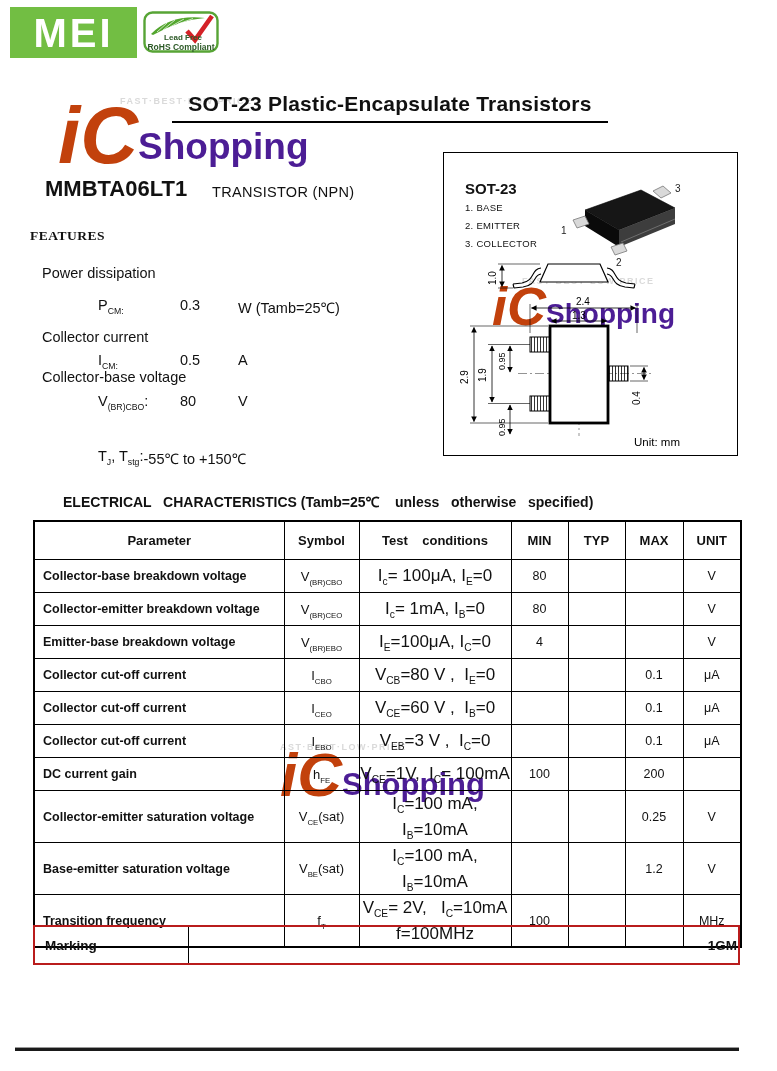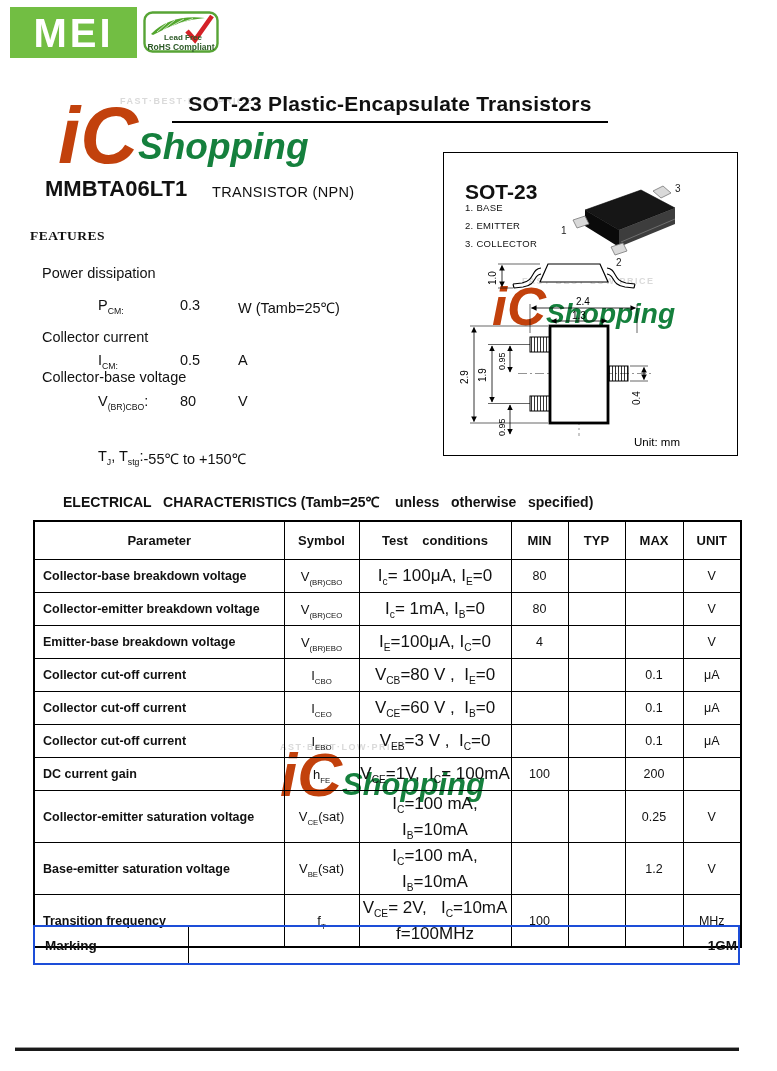--- a/index.html
+++ b/index.html
@@ -12,54 +12,54 @@
   .rohs-badge{position:absolute;left:143px;top:11px;z-index:1;}
   
   .title-wrap{position:absolute;left:30px;top:92px;width:720px;text-align:center;z-index:1;}
   .title-wrap span{display:inline-block;font-size:21px;font-weight:bold;letter-spacing:.2px;
                    border-bottom:2.5px solid #000;padding:0 16px 5px 16px;}
   
   .wm{position:absolute;z-index:0;pointer-events:none;}
   .wm .tag{display:block;font-size:9px;font-weight:bold;letter-spacing:1.5px;color:#dadada;}
   .wm .line{display:flex;align-items:flex-start;}
   .wm .prefix{font-weight:bold;font-style:italic;color:#c2410c;line-height:.75;}
-  .wm .brand{font-weight:bold;font-style:italic;color:#15803d;}
+  .wm .brand{font-weight:bold;color:#4c1d95;}
   .wm1{left:58px;top:96px;} .wm1 .tag{margin-left:62px;} .wm1 .prefix{font-size:80px;} .wm1 .brand{font-size:37px;margin-top:20px;}
   .wm2{left:492px;top:276px;} .wm2 .tag{margin-left:30px;} .wm2 .prefix{font-size:54px;} .wm2 .brand{font-size:28px;margin-top:12px;}
   .wm3{left:280px;top:742px;} .wm3 .tag{} .wm3 .prefix{font-size:62px;} .wm3 .brand{font-size:31px;margin-top:15px;}
   
   .part-number{position:absolute;left:45px;top:176px;font-size:22px;font-weight:bold;z-index:1;}
   .device-type{position:absolute;left:212px;top:184px;font-size:14.5px;letter-spacing:.3px;z-index:1;}
   .features-heading{position:absolute;left:30px;top:228px;font-family:"Liberation Serif",serif;
                     font-weight:bold;font-size:13.5px;letter-spacing:.5px;z-index:1;}
   .flabel{position:absolute;left:42px;font-size:14.5px;z-index:1;}
   .fdetail{position:absolute;left:98px;display:flex;font-size:14.5px;z-index:1;white-space:nowrap;}
   .fdetail .fsym{width:82px;}
   .fdetail.auto .fsym{width:auto;margin-right:0;}
   .fdetail .fval{min-width:58px;}
   sub{font-size:60%;line-height:0;}
   
   .panel{position:absolute;left:443px;top:152px;width:293px;height:302px;border:1px solid #000;z-index:1;}
-  .panel-name{position:absolute;left:465px;top:180px;font-size:21px;font-weight:bold;z-index:2;}
+  .panel-name{position:absolute;left:465px;top:180px;font-size:15px;font-weight:bold;z-index:2;}
   .pin-label{position:absolute;left:465px;font-size:9.5px;letter-spacing:.3px;z-index:2;}
   .pkg3d{position:absolute;left:553px;top:174px;z-index:2;}
   .dimsvg{position:absolute;left:452px;top:258px;z-index:2;}
   
   .eheading{position:absolute;left:36px;top:492px;font-weight:bold;font-size:14px;white-space:pre;z-index:1;padding-left:27px;}
   table{border-collapse:collapse;table-layout:fixed;}
   .etable{position:absolute;left:33px;top:520px;width:707px;border:2px solid #000;z-index:1;}
   .etable th,.etable td{border:1px solid #000;padding:0;vertical-align:middle;}
   .etable th{height:37px;font-size:13px;font-weight:bold;text-align:center;white-space:pre;}
   .etable tr.data{height:33px;} .etable tr.tall{height:47px;}
   .param{text-align:left;padding-left:8px !important;font-weight:bold;font-size:12.5px;}
   .sym{text-align:center;font-size:13px;}
   .cond{text-align:center;font-size:17px;white-space:pre-wrap;line-height:1.5;}
   .num{text-align:center;font-size:12.5px;}
   
-  .mtable{position:absolute;left:33px;top:925px;width:707px;height:40px;border:2px solid #1d4ed8;z-index:1;padding-left:42px;}
+  .mtable{position:absolute;left:33px;top:925px;width:707px;height:40px;border:2px solid #b91c1c;z-index:1;padding-left:42px;}
   .mtable td{border:1px solid #000;font-size:13.5px;font-weight:bold;}
   .mtable .mlabel{width:142px;padding-left:10px;}
   .mtable .mvalue{padding-left:36px;text-align:right;}
   
   .bottom-rule{position:absolute;left:15px;top:1047px;width:724px;height:3px;background:#1a1a1a;
                border-top:1px solid #999;z-index:1;}
 </style>
 </head>
 <body>
 

